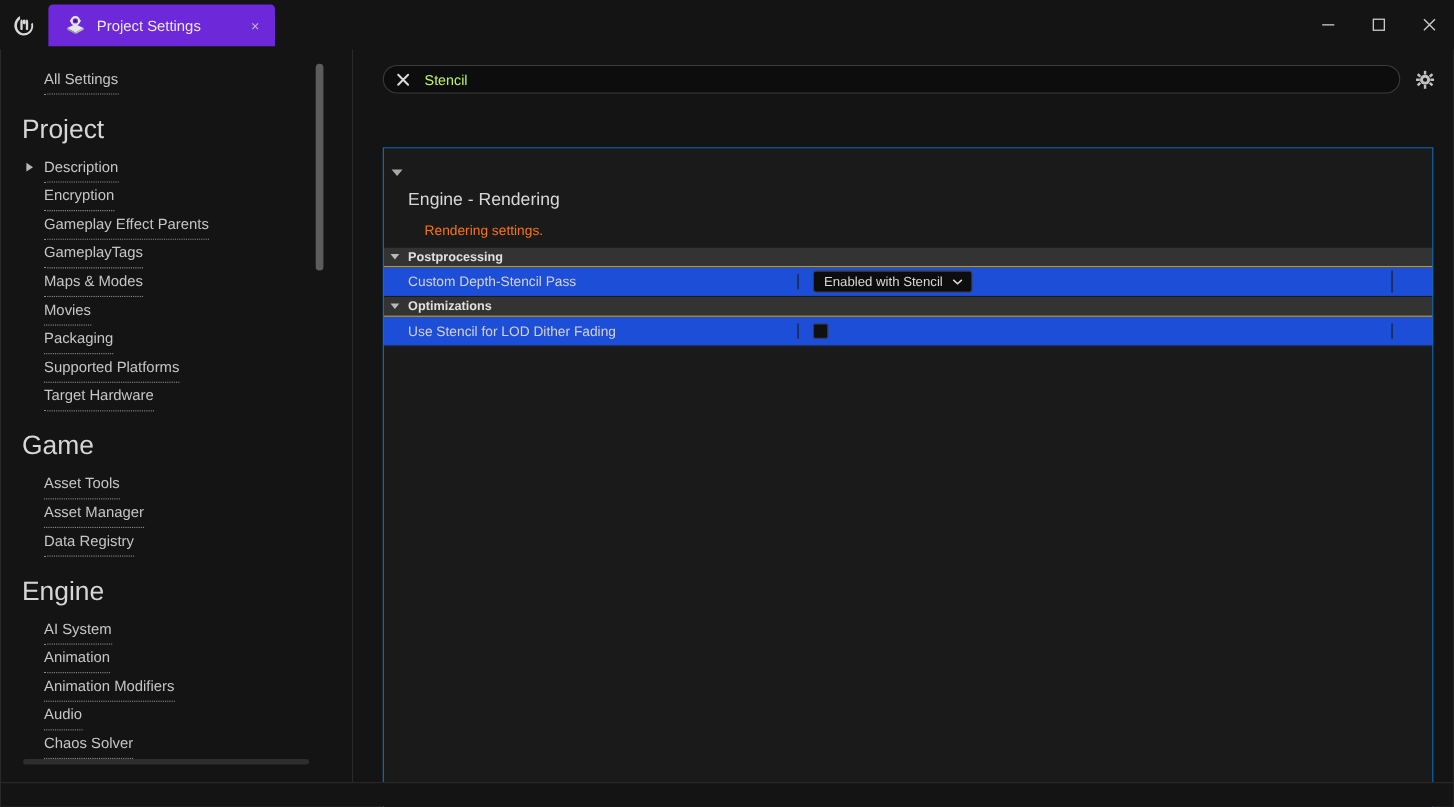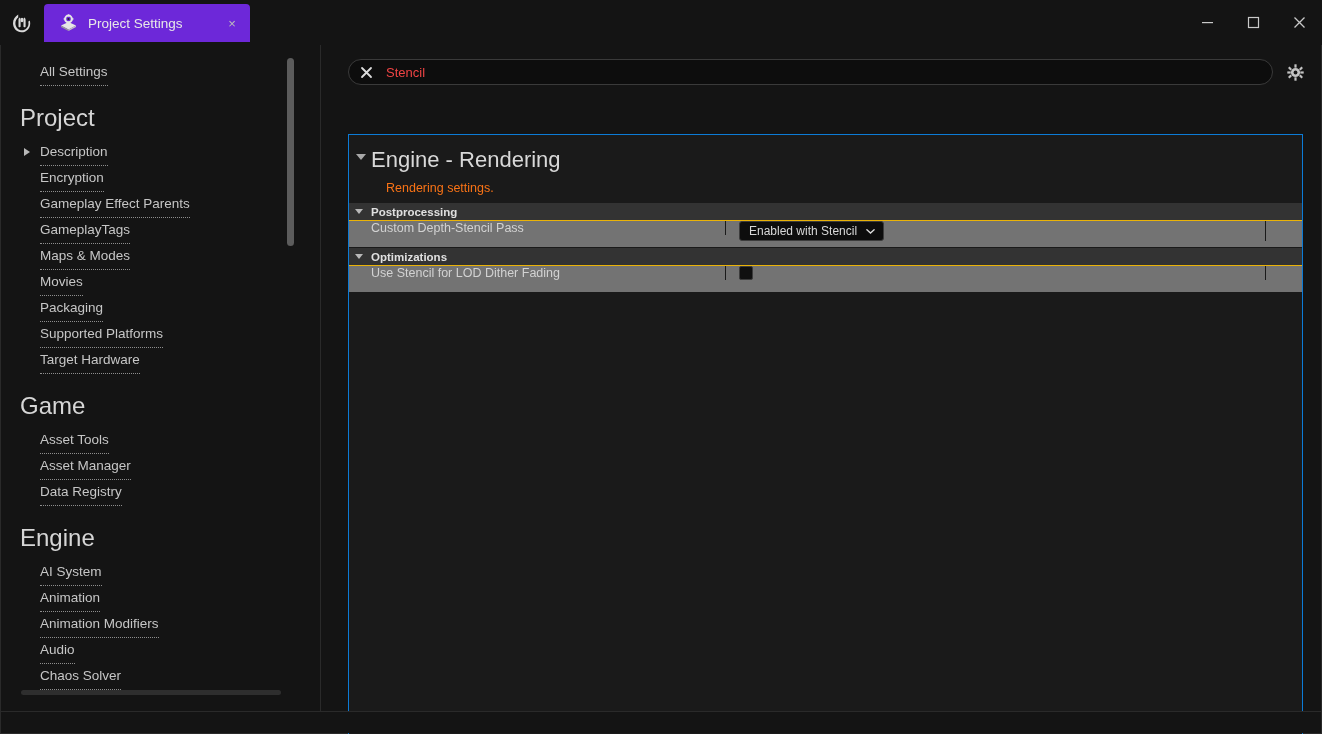--- a/index.html
+++ b/index.html
@@ -134,42 +134,43 @@
   }
   .search-clear {
     width: 18px; height: 18px;
     display: flex; align-items: center; justify-content: center;
     color: #d8d8d8;
     flex: none;
   }
   .search-text {
     margin-left: 11px;
     font-size: 13px;
-    color: #ef4444;
+    color: #bef264;
   }
   .search-gear {
     width: 26px; height: 26px; margin-left: 9px;
     display: flex; align-items: center; justify-content: center;
   }
 
   
   .details-panel {
     position: absolute; left: 347px; top: 89px;
     width: 955px; height: 625px;
     background: #1a1a1a;
     border: 1px solid #0c7bd6;
   }
   .panel-header {
     position: relative;
     padding: 10px 0 8px 22px;
     background: #1a1a1a;
   }
   .panel-title {
-    font-size: 22px; color: #d8d8d8; font-weight: 400;
+    font-size: 16px; color: #d8d8d8; font-weight: 400;
     line-height: 30px;
+    margin-top: 22px;
   }
   .panel-caret {
     position: absolute; left: 7px; top: 19px;
     width: 0; height: 0;
     border-top: 6px solid #a8a8a8;
     border-left: 5px solid transparent;
     border-right: 5px solid transparent;
   }
   .panel-sub {
     font-size: 12.5px; color: #f97316;
@@ -188,22 +189,22 @@
     border-top: 5px solid #b9b9b9;
     border-left: 4.5px solid transparent;
     border-right: 4.5px solid transparent;
   }
   .cat-label {
     font-size: 11.5px; color: #e0e0e0; font-weight: bold;
   }
 
   .prop-row {
     height: 27px;
-    display: flex; align-items: flex-start;
-    background: #737373;
+    display: flex; align-items: center;
+    background: #1d4ed8;
     border-bottom: 1px solid #1a1a1a;
   }
   .prop-name {
     width: 377px;
     display: flex; align-items: center;
     padding-left: 22px;
     font-size: 12.5px; color: #d2d2d2;
     border-right: 1px solid #1a1a1a;
   }
   .prop-value {

